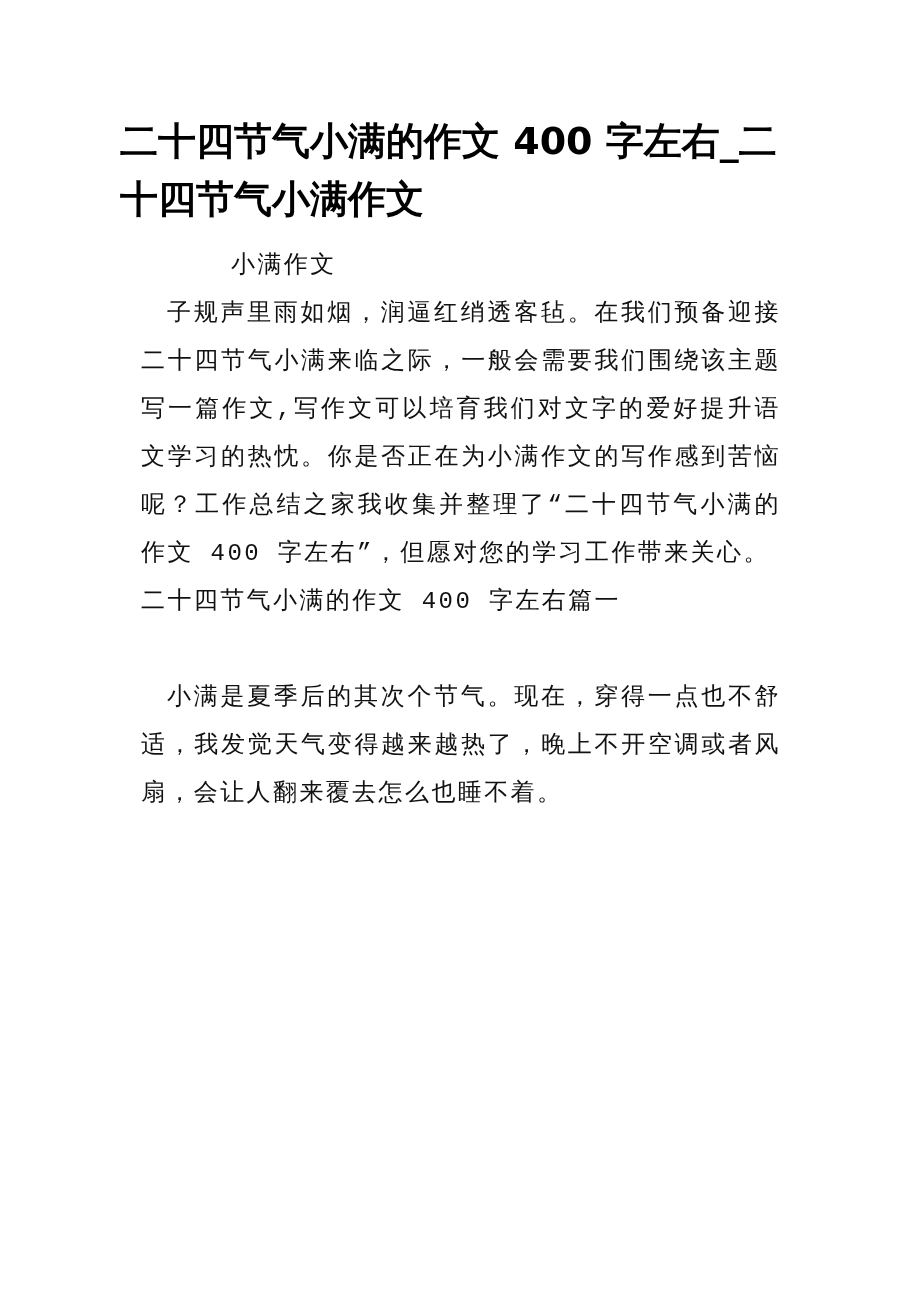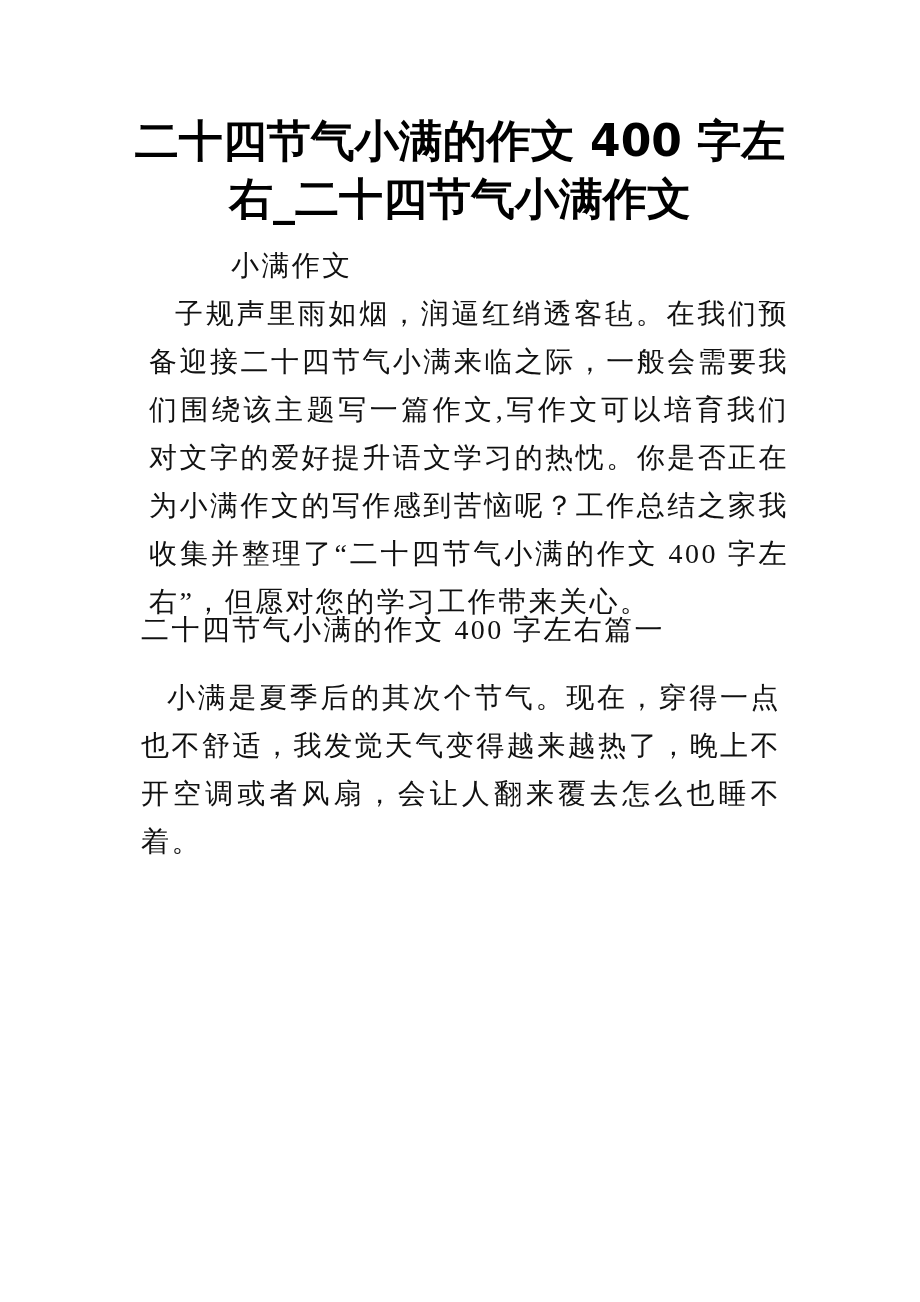--- a/index.html
+++ b/index.html
@@ -1,31 +1,31 @@
 <!DOCTYPE html>
 <html><head>
 <meta charset="utf-8">
 <style>
   html, body { margin: 0; padding: 0; background: #ffffff; }
   body { width: 920px; height: 1302px; position: relative; overflow: hidden; color: #111; }
   .page { position: absolute; left: 0; top: 0; width: 920px; height: 1302px; background: #fff; }
   .title {
     position: absolute; left: 120px; width: 680px; top: 112px;
-    text-align: center; font-family: "DejaVu Sans", sans-serif; font-weight: bold;
-    font-size: 44px; line-height: 58px; color: #000; letter-spacing: 0px;
+    font-family: "DejaVu Sans", sans-serif; font-weight: bold;
+    font-size: 38px; line-height: 58px; color: #000; letter-spacing: 0px;
   }
   .body-text {
     position: absolute; left: 141px; width: 640px;
-    font-family: Liberation Serif, serif; font-size: 28px; line-height: 48px; color: #111;
+    font-family: Liberation Mono, monospace; font-size: 24px; line-height: 48px; color: #111;
     letter-spacing: 2.4px; text-align: justify;
   }
   .subtitle { top: 242px; left: 231px; width: auto; }
   .p { text-indent: 26px; margin: 0; }
-  .p1 { top: 290px; margin-left: 8px; }
-  .heading1 { top: 606px; }
+  .p1 { top: 290px; }
+  .heading1 { top: 578px; }
   .p2 { top: 674px; }
   .p3 { top: 818px; }
 </style>
 </head>
 <body>
 
 <div class="page">
   <div class="title">二十四节气小满的作文 400 字左右_二十四节气小满作文</div>
   <div class="body-text subtitle">小满作文</div>
   <p class="body-text p p1">子规声里雨如烟，润逼红绡透客毡。在我们预备迎接二十四节气小满来临之际，一般会需要我们围绕该主题写一篇作文,写作文可以培育我们对文字的爱好提升语文学习的热忱。你是否正在为小满作文的写作感到苦恼呢？工作总结之家我收集并整理了“二十四节气小满的作文 400 字左右”，但愿对您的学习工作带来关心。</p>

